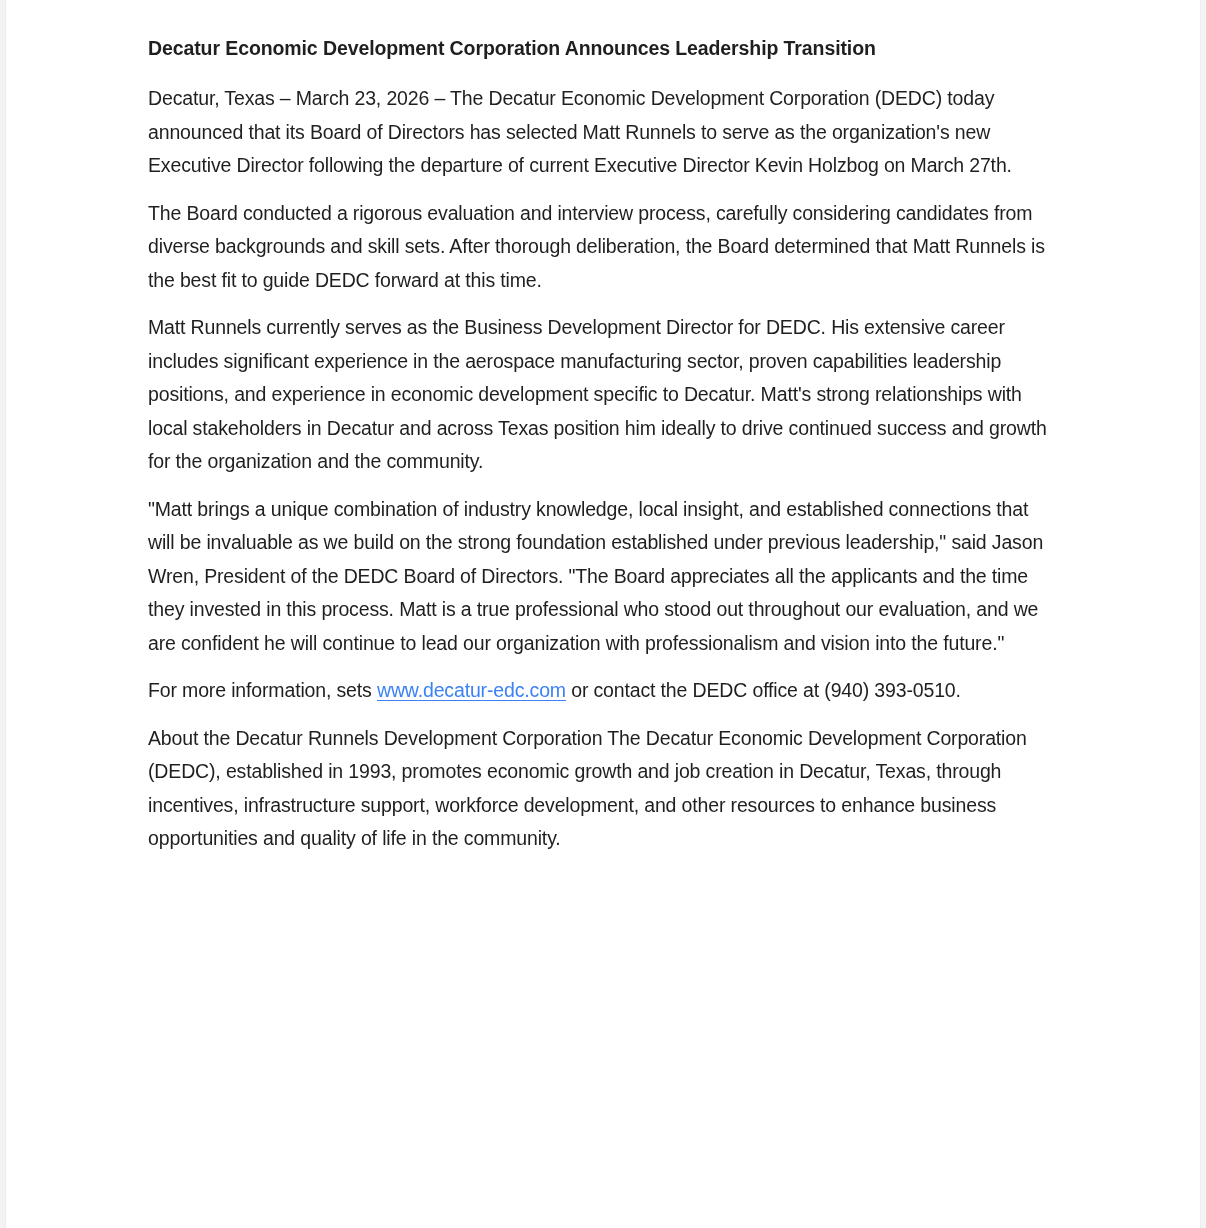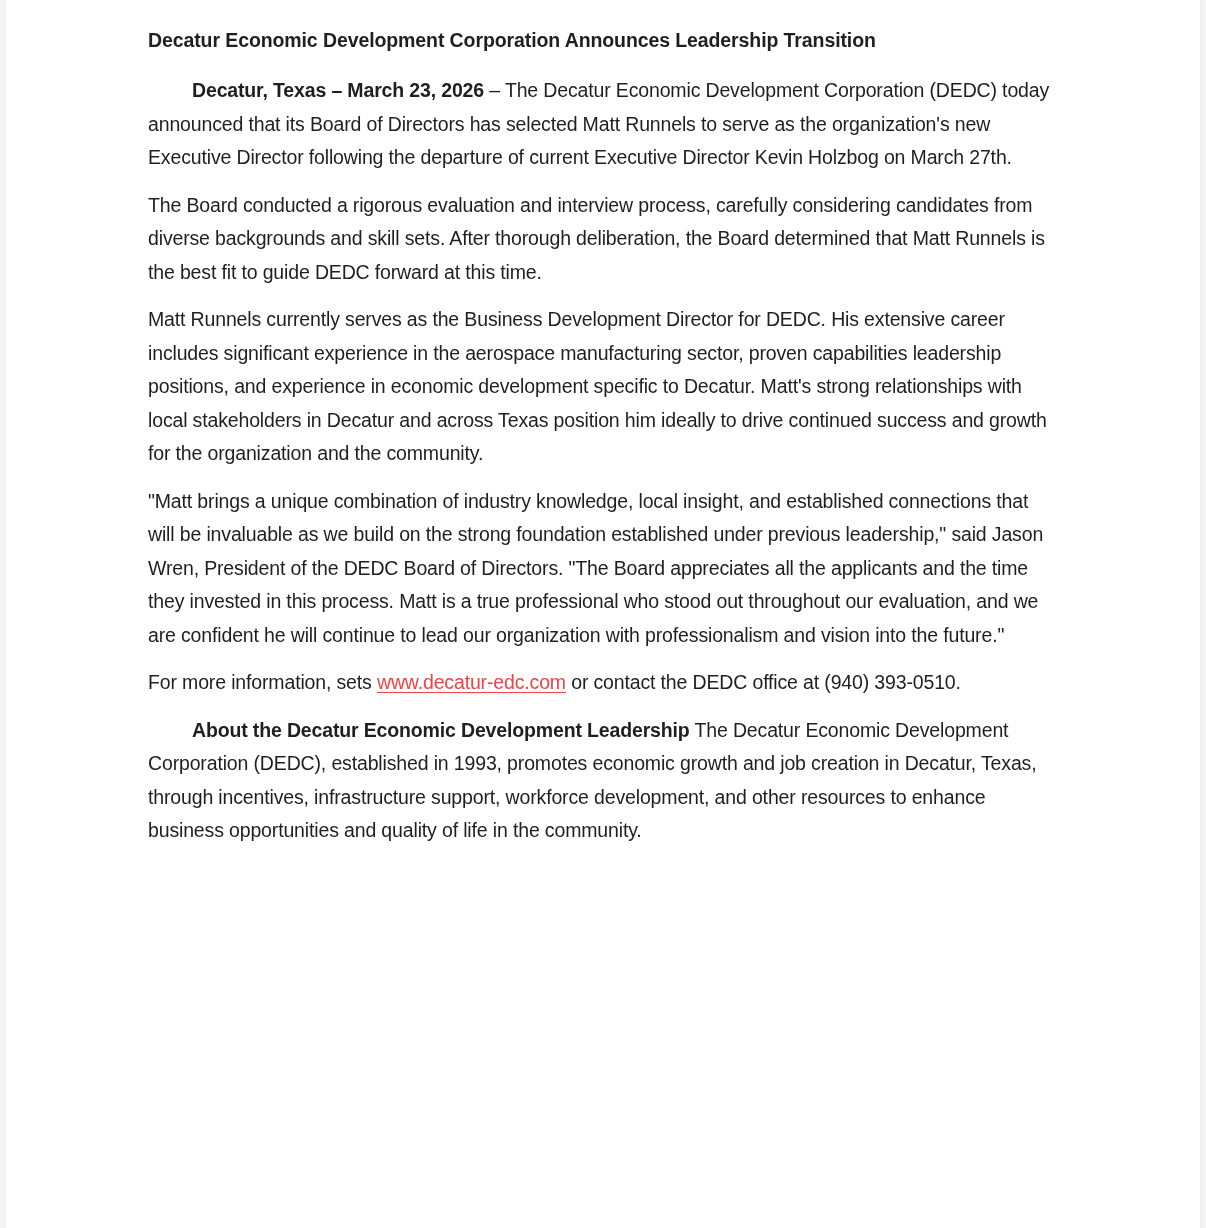--- a/index.html
+++ b/index.html
@@ -27,32 +27,32 @@
     position: absolute;
     left: 148px;
     top: 24px;
     width: 902px;
   }
   .doc h1 {
     font-size: 19.5px;
     line-height: 33px;
     font-weight: bold;
     letter-spacing: -0.1px;
-    margin: 0 0 17px 0;
+    margin: 8px 0 17px 0;
   }
   .doc p {
     font-size: 19.5px;
     line-height: 33.5px;
     letter-spacing: -0.15px;
     margin: 0 0 14px 0;
     font-weight: normal;
   }
-  .doc p b { font-weight: bold; margin-left: 44px; }
+  .doc p b { font-weight: normal; }
   a.site-link {
-    color: #ef4444;
+    color: #3b82f6;
     text-decoration: underline;
     text-underline-offset: 3px;
     cursor: pointer;
   }
 </style>
 </head>
 <body>
 
 <div class="edge-strip left"></div>
 <div class="edge-strip right"></div>
@@ -65,15 +65,15 @@
 
   <p>The Board conducted a rigorous evaluation and interview process, carefully considering candidates from diverse backgrounds and skill sets. After thorough deliberation, the Board determined that Matt Runnels is the best fit to guide DEDC forward at this time.</p>
 
   <p>Matt Runnels currently serves as the Business Development Director for DEDC. His extensive career includes significant experience in the aerospace manufacturing sector, proven capabilities leadership positions, and experience in economic development specific to Decatur. Matt's strong relationships with local stakeholders in Decatur and across Texas position him ideally to drive continued success and growth for the organization and the community.</p>
 
   <p>"Matt brings a unique combination of industry knowledge, local insight, and established connections that will be invaluable as we build on the strong foundation established under previous leadership," said Jason Wren, President of the DEDC Board of Directors. "The Board appreciates all the applicants and the time they invested in this process. Matt is a true professional who stood out throughout our evaluation, and we are confident he will continue to lead our organization with professionalism and vision into the future."</p>
 
 
   <p><span>For more information, sets </span><a class="site-link">www.decatur-edc.com</a><span> or contact the DEDC office at (940) 393-0510.</span></p>
 
-  <p><b>About the Decatur Economic Development Leadership</b><span> The Decatur Economic Development Corporation (DEDC), established in 1993, promotes economic growth and job creation in Decatur, Texas, through incentives, infrastructure support, workforce development, and other resources to enhance business opportunities and quality of life in the community.</span></p>
+  <p><b>About the Decatur Runnels Development Corporation</b><span> The Decatur Economic Development Corporation (DEDC), established in 1993, promotes economic growth and job creation in Decatur, Texas, through incentives, infrastructure support, workforce development, and other resources to enhance business opportunities and quality of life in the community.</span></p>
 
 </div>
 
 </body></html>

